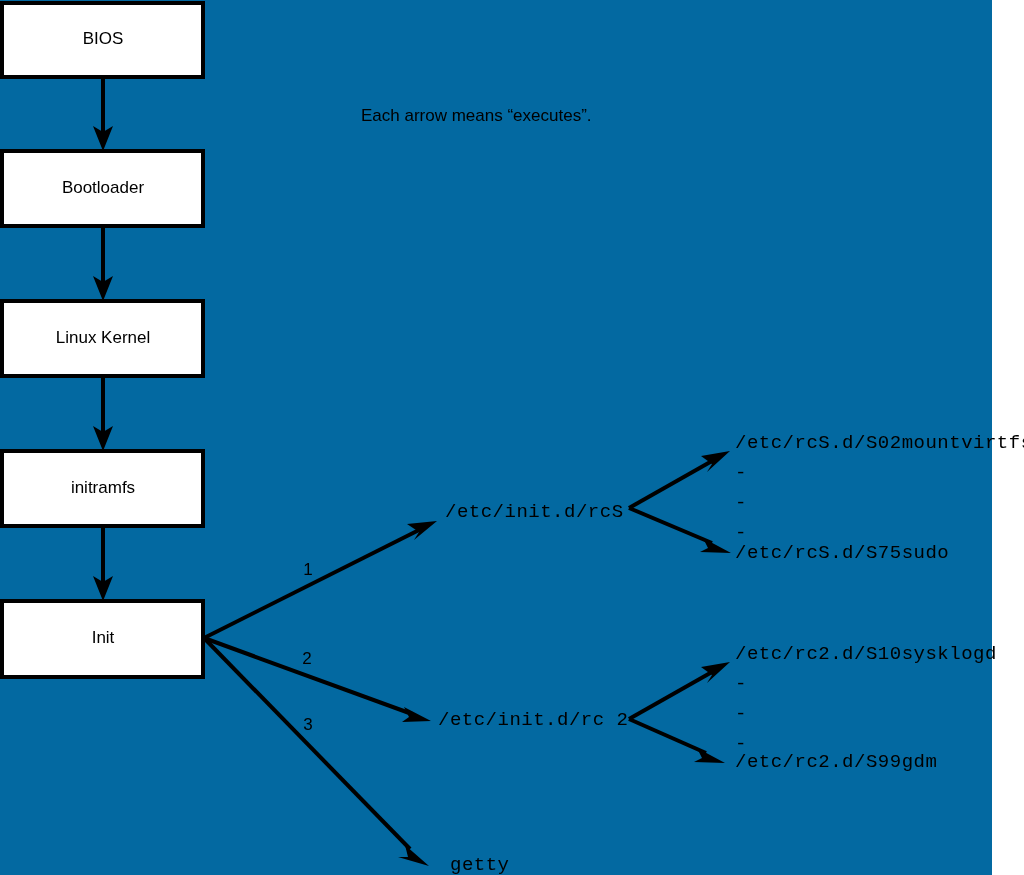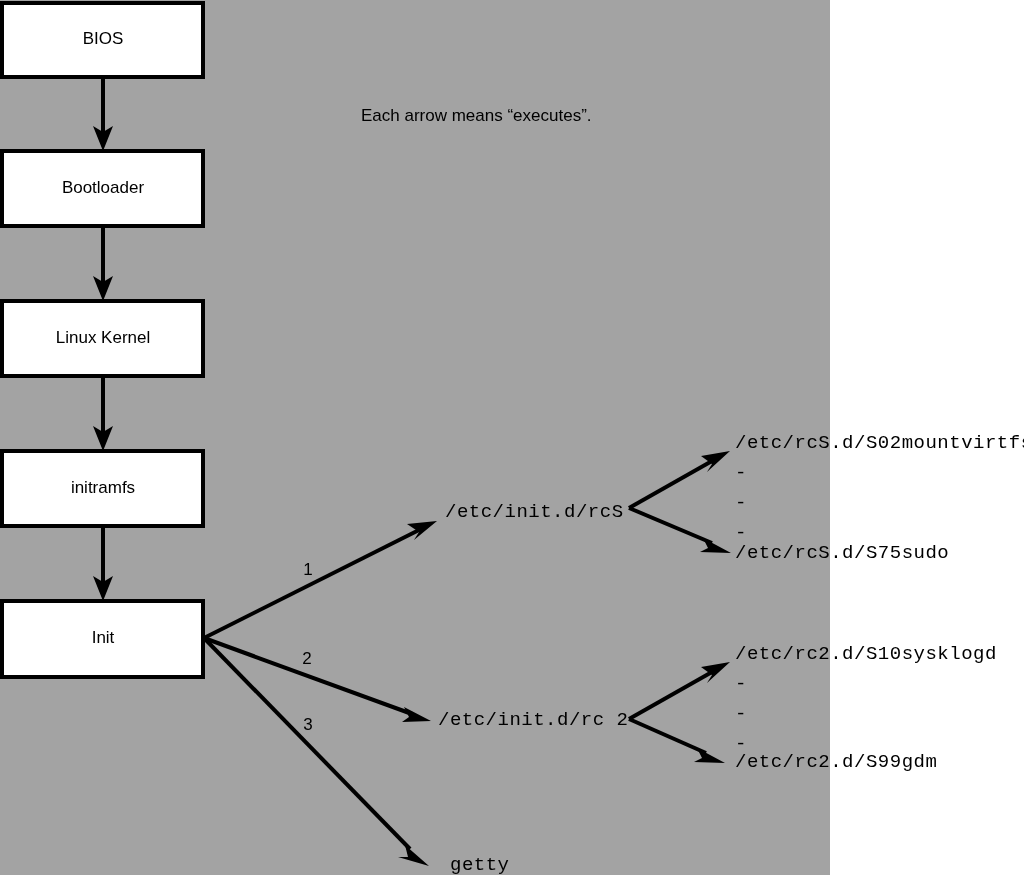--- a/index.html
+++ b/index.html
@@ -8,23 +8,23 @@
     background: #ffffff;
   }
   body {
     width: 1024px;
     height: 875px;
     overflow: hidden;
     font-family: "Liberation Sans", sans-serif;
   }
   #diagram-root {
     position: relative;
-    width: 830px;
+    width: 992px;
     height: 875px;
-    background: #a3a3a3;
+    background: #0369a1;
   }
   svg#boot-flowchart {
     display: block;
     width: 1024px;
     height: 875px;
   }
   .node-box {
     fill: #ffffff;
     stroke: #000000;
     stroke-width: 4;

